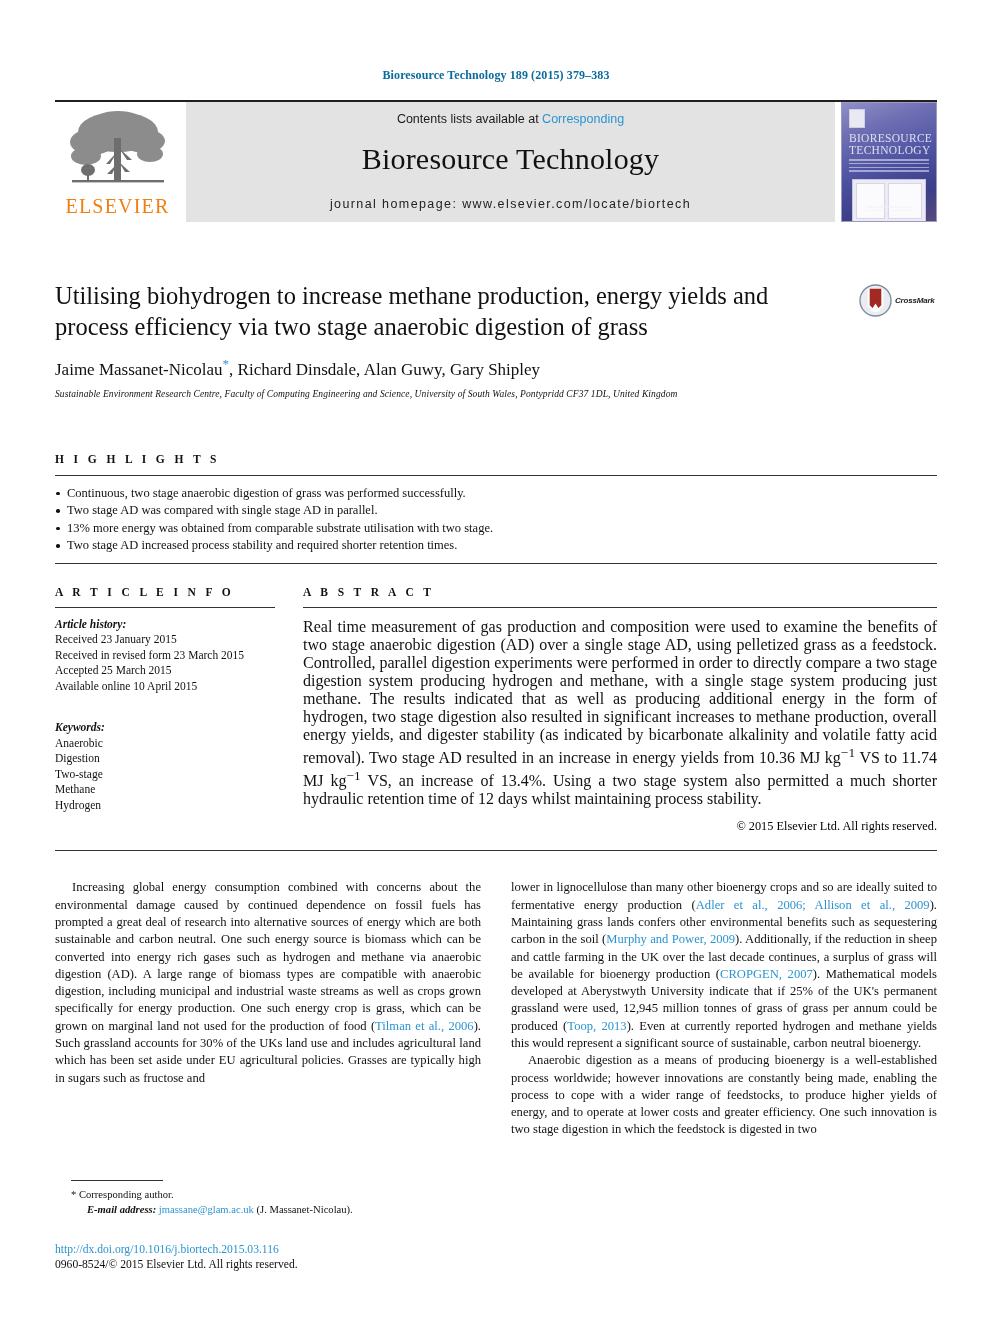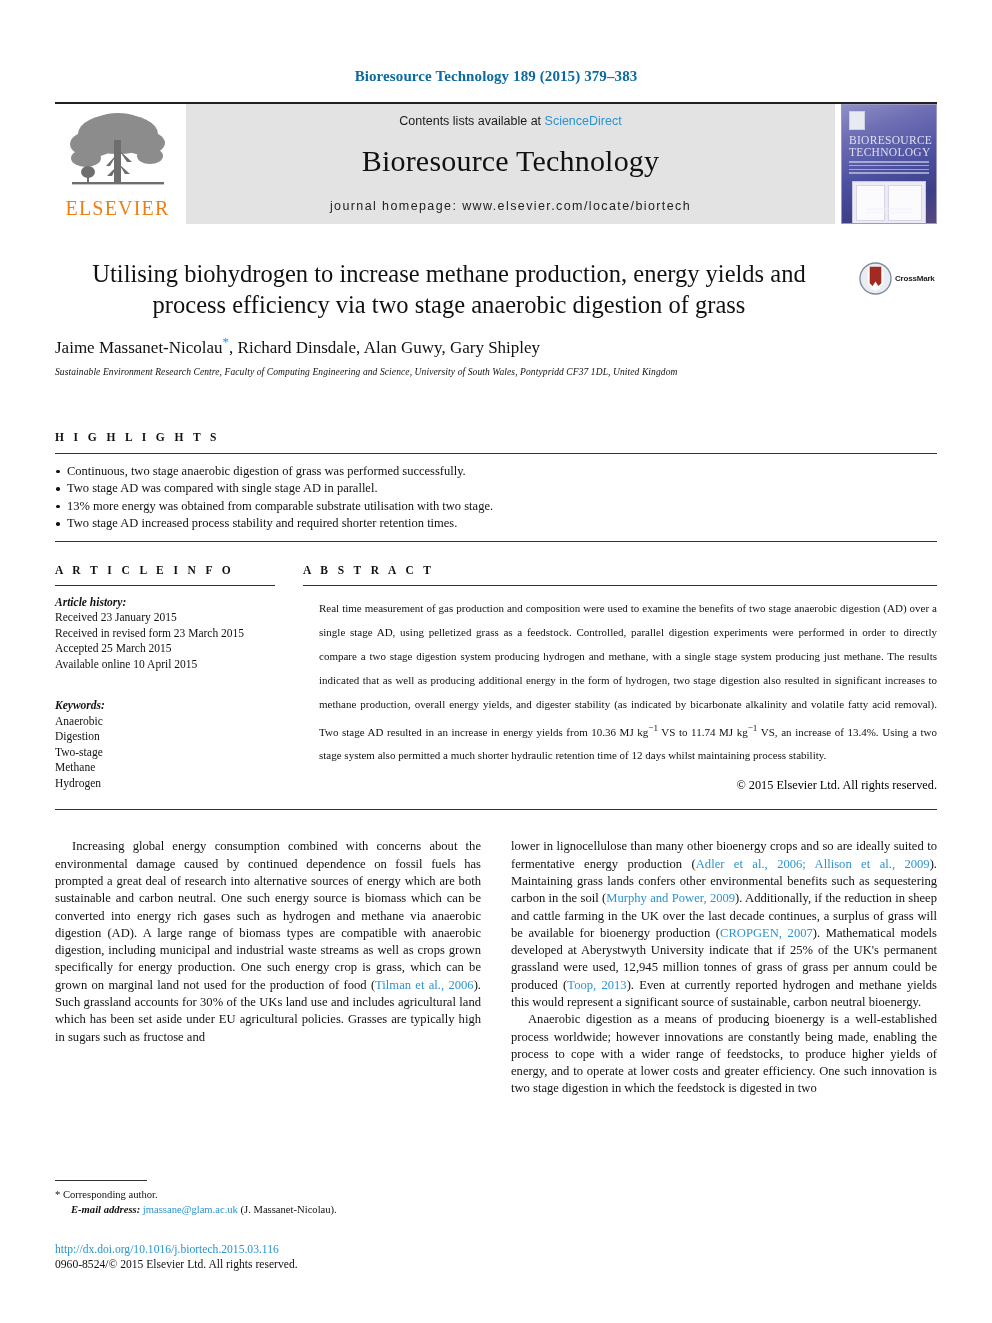--- a/index.html
+++ b/index.html
@@ -12,21 +12,21 @@
     color: #000000;
     position: relative;
     overflow: hidden;
   }
   .page { position: relative; width: 992px; height: 1323px; padding: 0 55px; }
 
   
   .running-head {
     text-align: center;
     color: #0b6a9e;
-    font-size: 15px;
+    font-size: 12px;
     font-weight: bold;
     padding-top: 68px;
     letter-spacing: .1px;
   }
 
   
   .masthead {
     margin-top: 17px;
     border-top: 2.5px solid #231f20;
     height: 122px;
@@ -103,30 +103,30 @@
     position: absolute; left: 10px; top: 76px; right: 10px; height: 44px;
     background: #eceaf4; border: 1px solid #c8c6dc;
     display: flex; gap: 3px; padding: 3px;
   }
   .cover-fig .fl { flex: 1; background: #fbfbfe; border: 1px solid #d8d6e6; }
   .cover-fig .fr { flex: 1.15; background: #fbfbfe; border: 1px solid #d8d6e6; }
   .cover-foot { position:absolute; left:0; right:0; bottom:8px; text-align:center; }
   .cover-foot i { display:block; height:1.5px; width:48%; margin:2px auto; background:rgba(240,240,252,.5); }
 
   
-  .title-wrap { margin-top: 34px; display: flex; align-items: flex-start; text-align: center; }
+  .title-wrap { margin-top: 58px; display: flex; align-items: flex-start; }
   .title-text {
     flex: 1 1 auto;
     font-size: 24.5px;
     line-height: 31px;
     color: #111;
     font-family: "Liberation Serif", serif;
     padding-right: 16px;
   }
-  .crossmark { flex: 0 0 78px; padding-top: 4px; display:flex; align-items:center; gap:3px;}
+  .crossmark { flex: 0 0 78px; padding-top: 4px; display:flex; align-items:center; gap:3px;font-style:italic;}
   .cm-badge { width: 33px; height: 33px; position: relative; }
   .cm-word { font-family:"Liberation Sans", sans-serif; font-size:8px; font-weight:bold; color:#222; letter-spacing:-.2px;}
   .authors { margin-top: 14px; font-size: 17px; color: #111; }
   .authors .star { color: #2b93d1; font-size: 13px; vertical-align: super; }
   .affiliation {
     margin-top: 9px;
     font-size: 9.5px;
     font-style: italic;
     color: #111;
     letter-spacing: .1px;
@@ -162,25 +162,24 @@
   
   .info-abs { display: flex; margin-top: 22px; }
   .col-info { flex: 0 0 238px; padding-right: 18px; }
   .col-abs { flex: 1 1 auto; padding-left: 10px; }
   .rule { border-top: 1px solid #333; margin-top: 9px; }
   .info-body { padding-top: 9px; font-size: 11.5px; line-height: 15.5px; color: #111; }
   .info-body .it { font-style: italic; font-weight: bold; }
   .kw-block { margin-top: 17px; }
   .abs-body {
     padding-top: 10px;
-    font-size: 11px;
-    line-height: 24px;
+    font-size: 16px;
+    line-height: 18px;
     text-align: justify;
     color: #111;
-    margin-left: 16px;
   }
   .copyright { text-align: right; margin-top: 11px; font-size: 12.3px; }
   .bottom-rule { border-top: 1px solid #333; margin-top: 16px; }
 
   
   .body-cols { display: flex; margin-top: 28px; gap: 30px; }
   .bcol { flex: 1 1 0; min-width: 0; }
   .h2 { font-size: 13px; font-weight: bold; color: #111; margin-bottom: 14px; }
   .para {
     font-size: 12.6px;
@@ -188,21 +187,21 @@
     text-align: justify;
     color: #111;
     text-indent: 17px;
     margin: 0;
     font-family: Liberation Serif, serif;
   }
   .para.cont { text-indent: 0; }
   .lnk { color: #2b93d1; }
 
   
-  .footnote-area { position: absolute; left: 55px; top: 1180px; width: 412px; }
+  .footnote-area { position: absolute; left: 71px; top: 1180px; width: 412px; }
   .fn-rule { border-top: 1px solid #333; width: 92px; margin-bottom: 7px; }
   .fn-line { font-size: 10.6px; line-height: 14.5px; color: #111; }
   .fn-line .ital { font-style: italic; font-weight:bold; }
   .doi-block { position: absolute; left: 55px; top: 1242px; width: 420px; }
   .doi { color: #2b93d1; font-size: 11.6px; line-height: 15px; }
   .issn { font-size: 11.6px; line-height: 15px; color: #111; }
 </style>
 </head>
 <body>
 
@@ -231,21 +230,21 @@
           <ellipse cx="22" cy="62" rx="7" ry="6"></ellipse>
           <rect x="21" y="63" width="2" height="9"></rect>
         </g>
         <rect x="6" y="72" width="92" height="2.4" fill="#6e6e6e"></rect>
       </svg>
       <div class="elsevier-word">ELSEVIER</div>
     </div>
 
     <div class="journal-band">
       <div class="contents-line">
-        <span>Contents lists available at </span><span class="sd">ScienceDirect</span>
+        <span>Contents lists available at </span><span class="sd">Corresponding</span>
       </div>
       <div class="journal-name">Bioresource Technology</div>
       <div class="homepage-line">journal homepage: www.elsevier.com/locate/biortech</div>
     </div>
 
     <div class="cover-thumb">
       <div class="cover-logo"></div>
       <div class="cover-title">
         <span>BIORESOURCE</span><br>
         <span>TECHNOLOGY</span>

